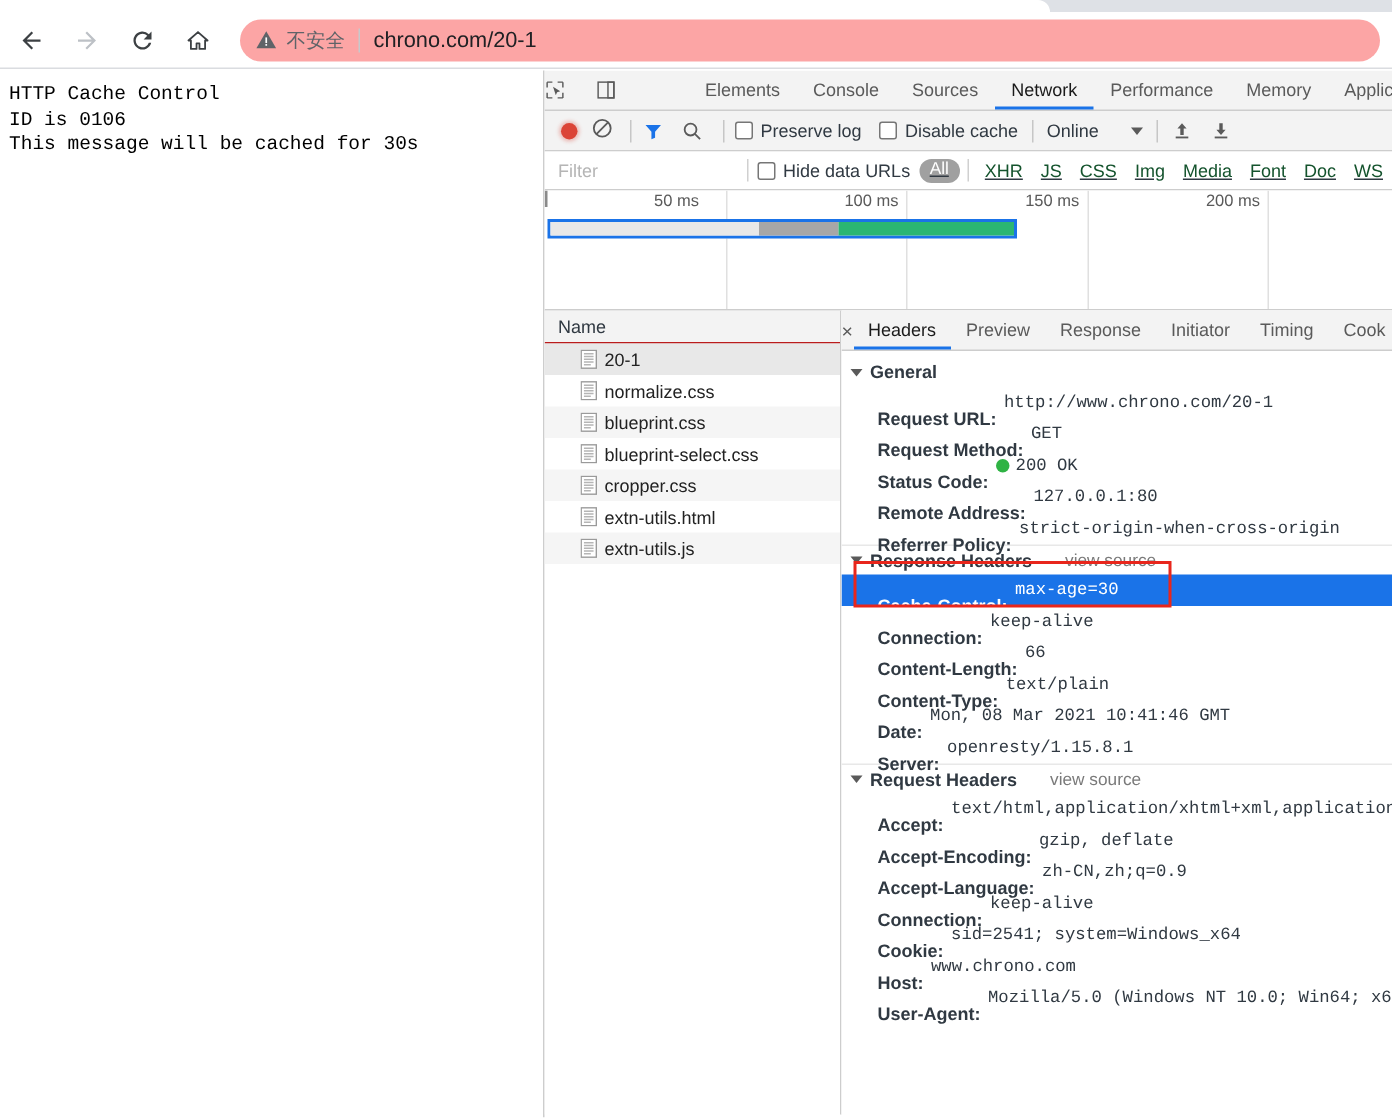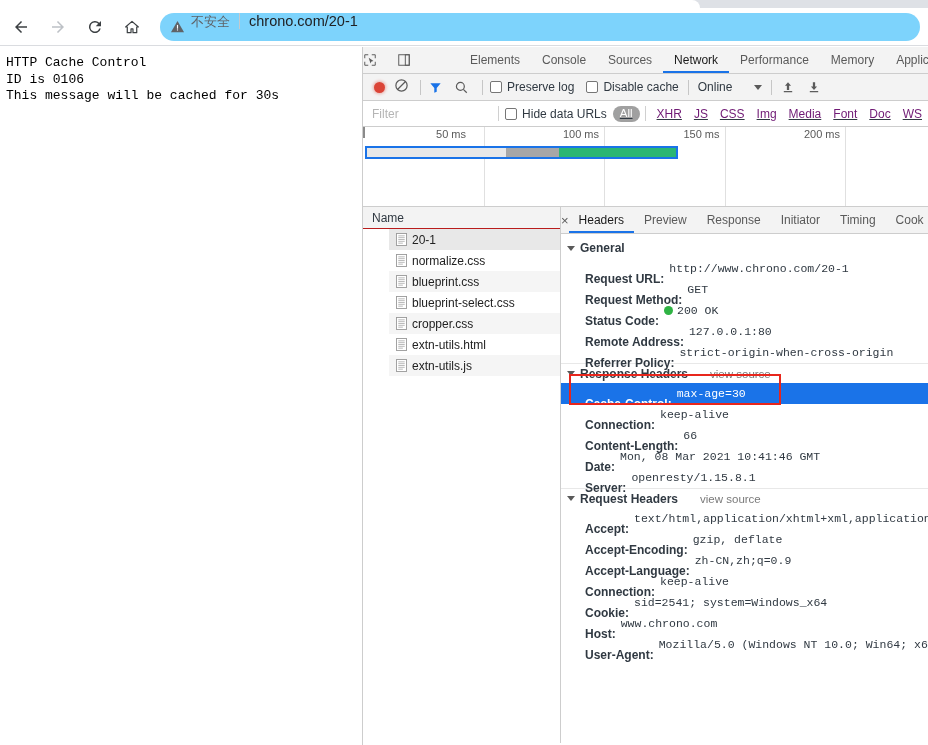--- a/index.html
+++ b/index.html
@@ -34,23 +34,23 @@
     display: flex; align-items: center; justify-content: center;
     border-radius: 50%;
   }
   .nav-btn svg { display: block; }
 
   .omnibox {
     margin-left: 12px;
     height: 28px;
     flex: 1;
     margin-right: 8px;
-    background: #7dd3fc;
+    background: #fca5a5;
     border-radius: 14px;
-    display: flex; 
+    display: flex; align-items: center;
     padding: 0 10px;
     min-width: 0;
   }
   .warn-icon { margin-right: 6px; display: flex; align-items: center; }
   .notsecure {
     font-size: 13px; color: #5f6368;
     white-space: nowrap;
   }
   .omni-sep {
     width: 1px; height: 16px; background: #c6c9cc; margin: 0 9px;
@@ -152,21 +152,21 @@
     font-size: 12px; color: #b5b5b5;
     display: flex; align-items: center;
     padding-left: 2px;
   }
   .fb-sep { width: 1px; height: 15px; background: #d0d0d0; margin: 0 6px; }
   .pill-all {
     background: #a0a0a0; color: #fff;
     border-radius: 8px; padding: 1px 7px 2px;
     font-size: 11.5px; line-height: 13px;
   }
-  .ftype { padding: 0 6px; white-space: nowrap; color: #701a75; }
+  .ftype { padding: 0 6px; white-space: nowrap; color: #14532d; }
 
   
   .net-overview {
     height: 80px; position: relative;
     background: #ffffff;
     border-bottom: 1px solid #cdcdcd;
     overflow: hidden;
   }
   .ov-gridline {
     position: absolute; top: 0; bottom: 0; width: 1px; background: #e0e0e0;
@@ -202,24 +202,23 @@
     height: 22px;
     display: flex; align-items: center;
     padding-left: 9px;
     font-size: 12px; color: #303942;
     background: #f3f3f3;
     border-bottom: 1px solid #b91c1c;
   }
   .req-row {
     height: 21px;
     display: flex; align-items: center;
-    padding-left: 7px;
+    padding-left: 24px;
     font-size: 12px; color: #222;
     white-space: nowrap;
-    margin-left: 26px;
   }
   .req-row.odd { background: #f5f5f5; }
   .req-row.selected { background: #e8e8e8; }
   .doc-ico { margin-right: 5px; display: flex; align-items: center; flex: 0 0 auto; }
 
   
   .det-pane { flex: 1; background: #ffffff; overflow: hidden; position: relative; }
   .det-tabrow {
     height: 27px;
     display: flex; align-items: stretch;
@@ -619,20 +618,24 @@
             </div>
             <div class="hrow">
               <span class="hname">Connection:</span>
               <span class="hval">keep-alive</span>
             </div>
             <div class="hrow">
               <span class="hname">Content-Length:</span>
               <span class="hval">66</span>
             </div>
             <div class="hrow">
+              <span class="hname">Content-Type:</span>
+              <span class="hval">text/plain</span>
+            </div>
+            <div class="hrow">
               <span class="hname">Date:</span>
               <span class="hval">Mon, 08 Mar 2021 10:41:46 GMT</span>
             </div>
             <div class="hrow">
               <span class="hname">Server:</span>
               <span class="hval">openresty/1.15.8.1</span>
             </div>
             <div class="sec-title">
               <span class="tri"></span>
               <span>Request Headers</span>

